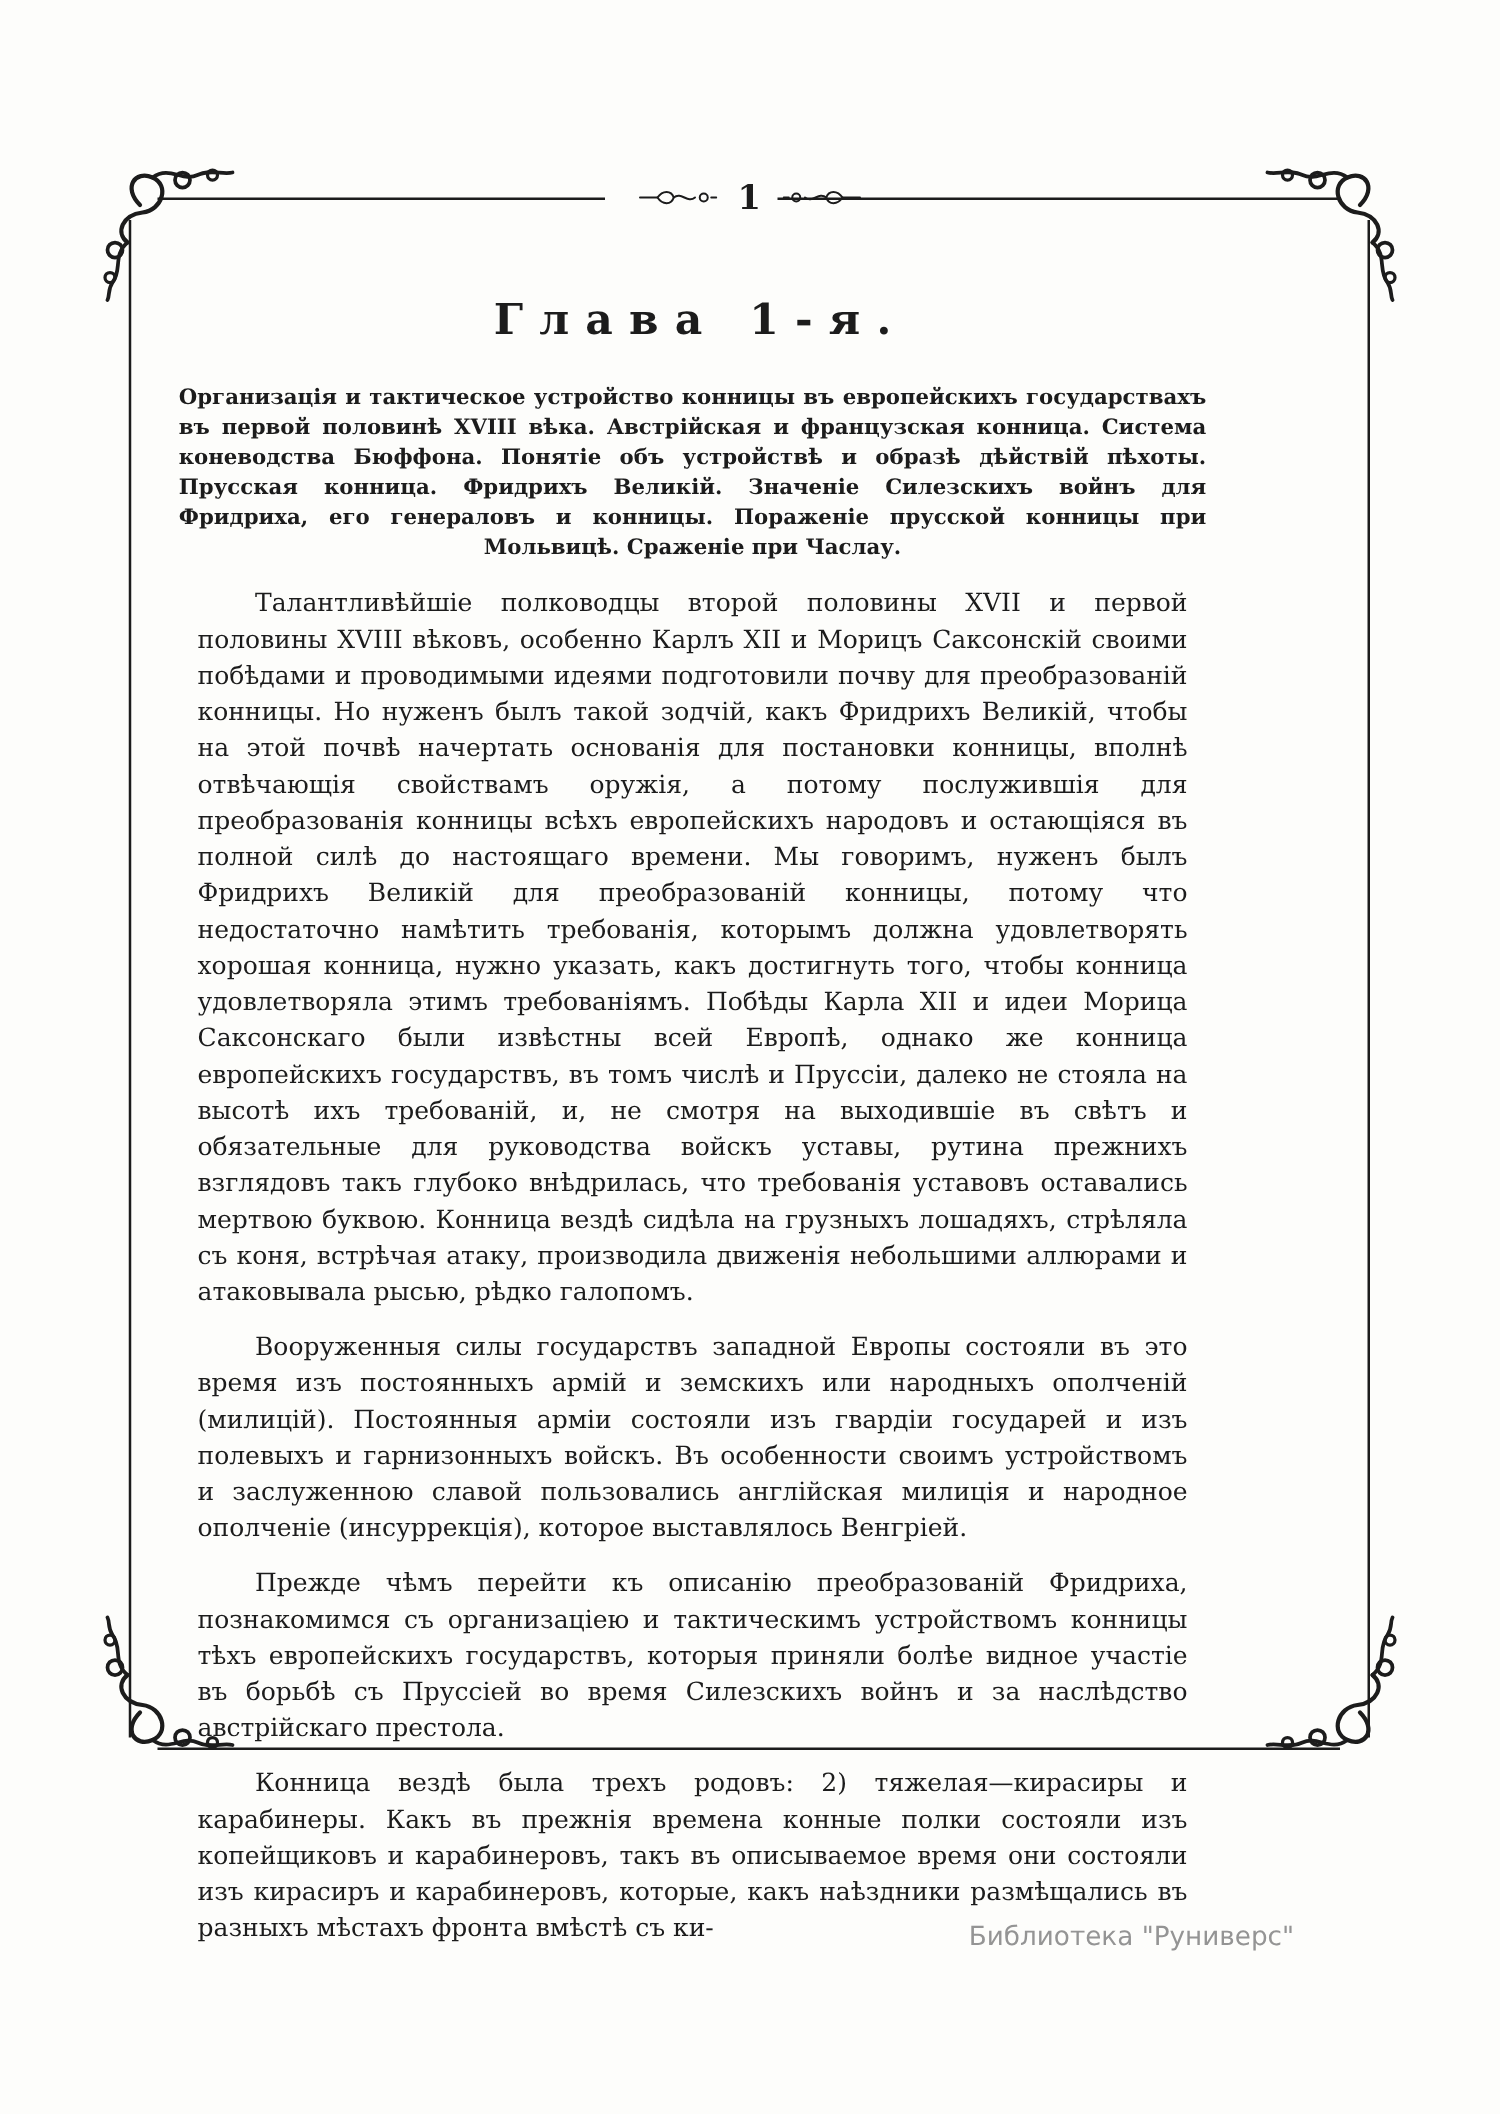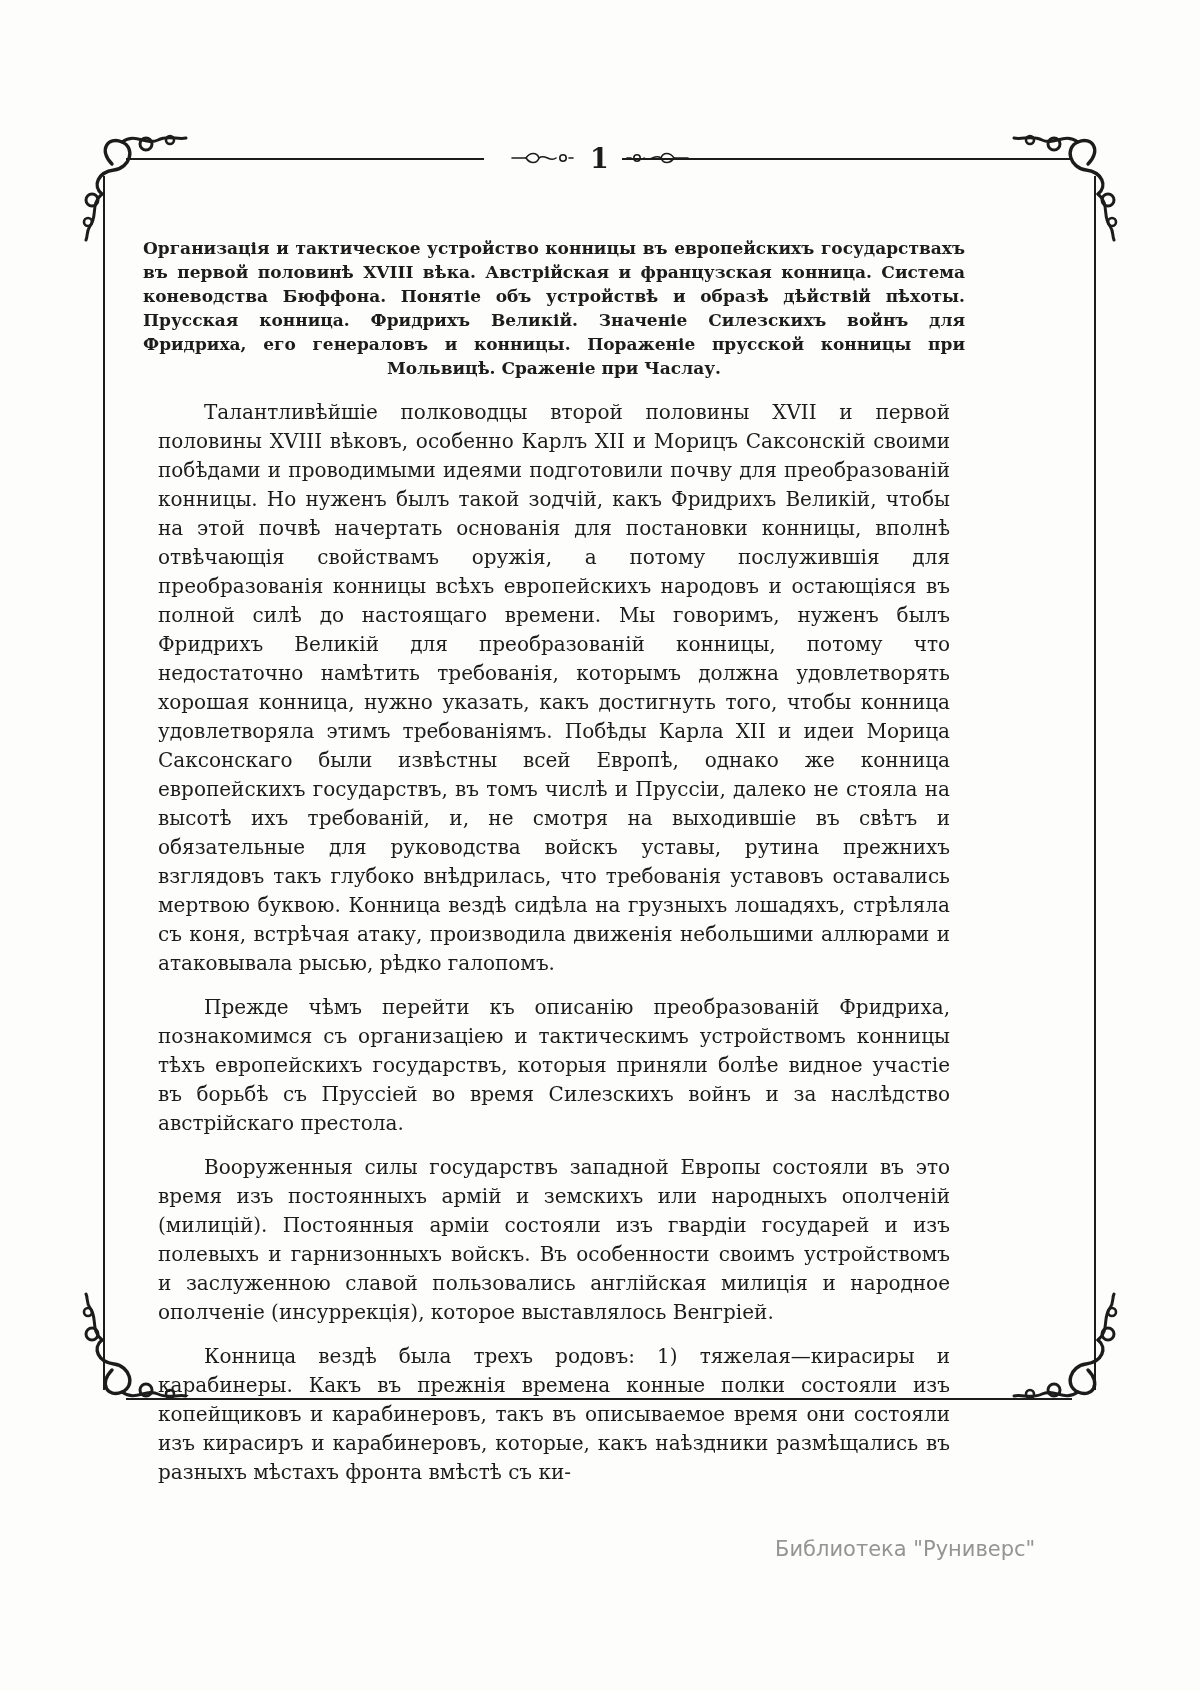--- a/index.html
+++ b/index.html
@@ -144,22 +144,23 @@
     </span>
     <span class="pagenum">1</span>
     <span class="hf mirror">
       <svg viewBox="0 0 64 16" width="64" height="16">
           <use href="#headerFlourish"></use>
         </svg>
     </span>
   </div>
 
   <div class="content">
+    <h1 class="title">Глава 1-я.</h1>
     <p class="summary">Организація и тактическое устройство конницы въ европейскихъ государствахъ въ первой половинѣ XVIII вѣка. Австрійская и французская конница. Система коневодства Бюффона. Понятіе объ устройствѣ и образѣ дѣйствій пѣхоты. Прусская конница. Фридрихъ Великій. Значеніе Силезскихъ войнъ для Фридриха, его генераловъ и конницы. Пораженіе прусской конницы при Мольвицѣ. Сраженіе при Часлау.</p>
     <p class="para">Талантливѣйшіе полководцы второй половины XVII и первой половины XVIII вѣковъ, особенно Карлъ XII и Морицъ Саксонскій своими побѣдами и проводимыми идеями подготовили почву для преобразованій конницы. Но нуженъ былъ такой зодчій, какъ Фридрихъ Великій, чтобы на этой почвѣ начертать основанія для постановки конницы, вполнѣ отвѣчающія свойствамъ оружія, а потому послужившія для преобразованія конницы всѣхъ европейскихъ народовъ и остающіяся въ полной силѣ до настоящаго времени. Мы говоримъ, нуженъ былъ Фридрихъ Великій для преобразованій конницы, потому что недостаточно намѣтить требованія, которымъ должна удовлетворять хорошая конница, нужно указать, какъ достигнуть того, чтобы конница удовлетворяла этимъ требованіямъ. Побѣды Карла XII и идеи Морица Саксонскаго были извѣстны всей Европѣ, однако же конница европейскихъ государствъ, въ томъ числѣ и Пруссіи, далеко не стояла на высотѣ ихъ требованій, и, не смотря на выходившіе въ свѣтъ и обязательные для руководства войскъ уставы, рутина прежнихъ взглядовъ такъ глубоко внѣдрилась, что требованія уставовъ оставались мертвою буквою. Конница вездѣ сидѣла на грузныхъ лошадяхъ, стрѣляла съ коня, встрѣчая атаку, производила движенія небольшими аллюрами и атаковывала рысью, рѣдко галопомъ.</p>
+    <p class="para">Вооруженныя силы государствъ западной Европы состояли въ это время изъ постоянныхъ армій и земскихъ или народныхъ ополченій (милицій). Постоянныя арміи состояли изъ гвардіи государей и изъ полевыхъ и гарнизонныхъ войскъ. Въ особенности своимъ устройствомъ и заслуженною славой пользовались англійская милиція и народное ополченіе (инсуррекція), которое выставлялось Венгріей.</p>
     <p class="para">Прежде чѣмъ перейти къ описанію преобразованій Фридриха, познакомимся съ организаціею и тактическимъ устройствомъ конницы тѣхъ европейскихъ государствъ, которыя приняли болѣе видное участіе въ борьбѣ съ Пруссіей во время Силезскихъ войнъ и за наслѣдство австрійскаго престола.</p>
-    <p class="para">Вооруженныя силы государствъ западной Европы состояли въ это время изъ постоянныхъ армій и земскихъ или народныхъ ополченій (милицій). Постоянныя арміи состояли изъ гвардіи государей и изъ полевыхъ и гарнизонныхъ войскъ. Въ особенности своимъ устройствомъ и заслуженною славой пользовались англійская милиція и народное ополченіе (инсуррекція), которое выставлялось Венгріей.</p>
-    <p class="para">Конница вездѣ была трехъ родовъ: 1) тяжелая—кирасиры и карабинеры. Какъ въ прежнія времена конные полки состояли изъ копейщиковъ и карабинеровъ, такъ въ описываемое время они состояли изъ кирасиръ и карабинеровъ, которые, какъ наѣздники размѣщались въ разныхъ мѣстахъ фронта вмѣстѣ съ ки-</p>
+    <p class="para">Конница вездѣ была трехъ родовъ: 2) тяжелая—кирасиры и карабинеры. Какъ въ прежнія времена конные полки состояли изъ копейщиковъ и карабинеровъ, такъ въ описываемое время они состояли изъ кирасиръ и карабинеровъ, которые, какъ наѣздники размѣщались въ разныхъ мѣстахъ фронта вмѣстѣ съ ки-</p>
   </div>
 
   <div class="watermark">Библиотека "Руниверс"</div>
 
 </div>
 
 </body></html>

